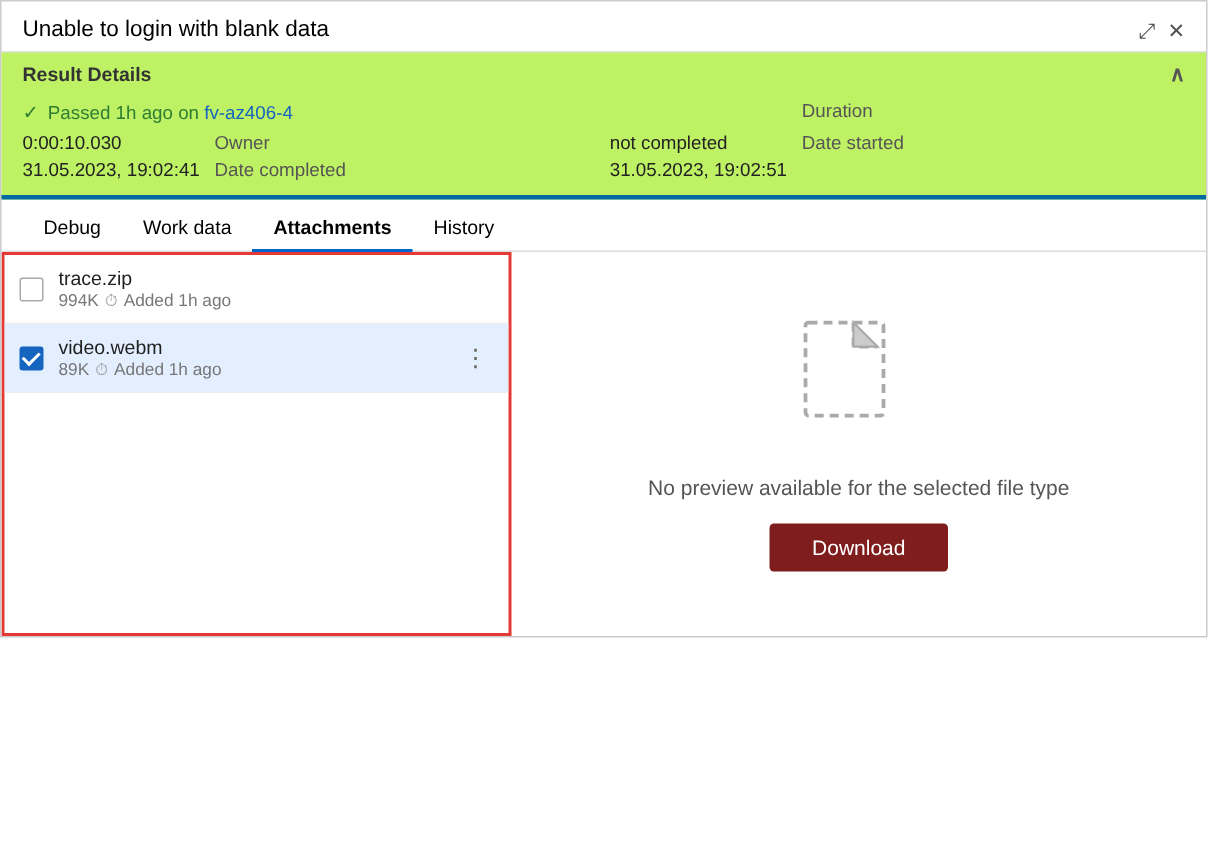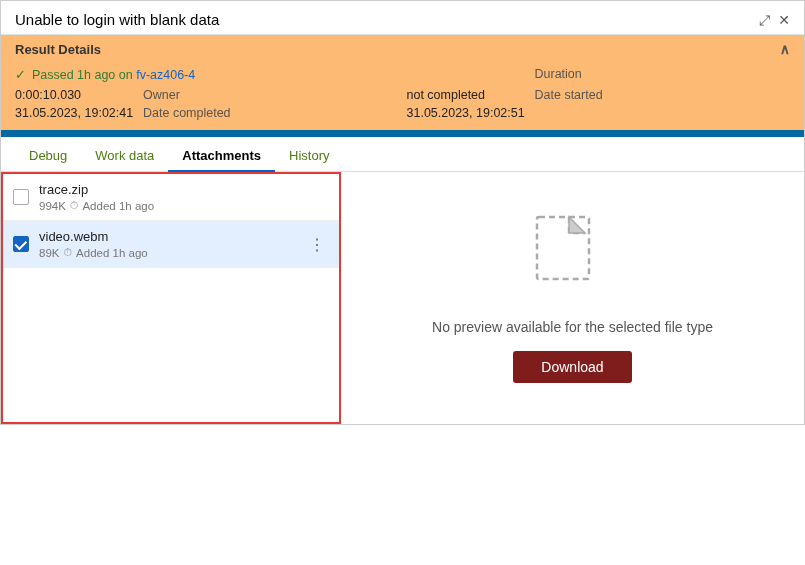--- a/index.html
+++ b/index.html
@@ -43,23 +43,23 @@
     }
 
     .titlebar-icon {
       color: #555;
       font-size: 14px;
       cursor: pointer;
       line-height: 1;
     }
 
     .result-details-section {
-      background: #fdba74;
+      background: #bef264;
       border-top: 1px solid #e0e0e0;
-      border-bottom: 7px solid #0369a1;
+      border-bottom: 3px solid #0369a1;
     }
 
     .result-details-header {
       display: flex;
       align-items: center;
       justify-content: space-between;
       padding: 6px 14px;
       font-weight: 600;
       font-size: 13px;
       color: #333;
@@ -103,21 +103,21 @@
       padding: 0 14px;
       border-bottom: 1px solid #ddd;
       gap: 0;
       margin-top: 4px;
     }
 
     .tab {
       padding: 7px 14px;
       font-size: 13px;
       cursor: pointer;
-      color: #4d7c0f;
+      color: #000000;
       border-bottom: 2px solid transparent;
       margin-bottom: -1px;
     }
 
     .tab.active {
       color: #000;
       font-weight: 600;
       border-bottom: 2px solid #0066cc;
     }
 

